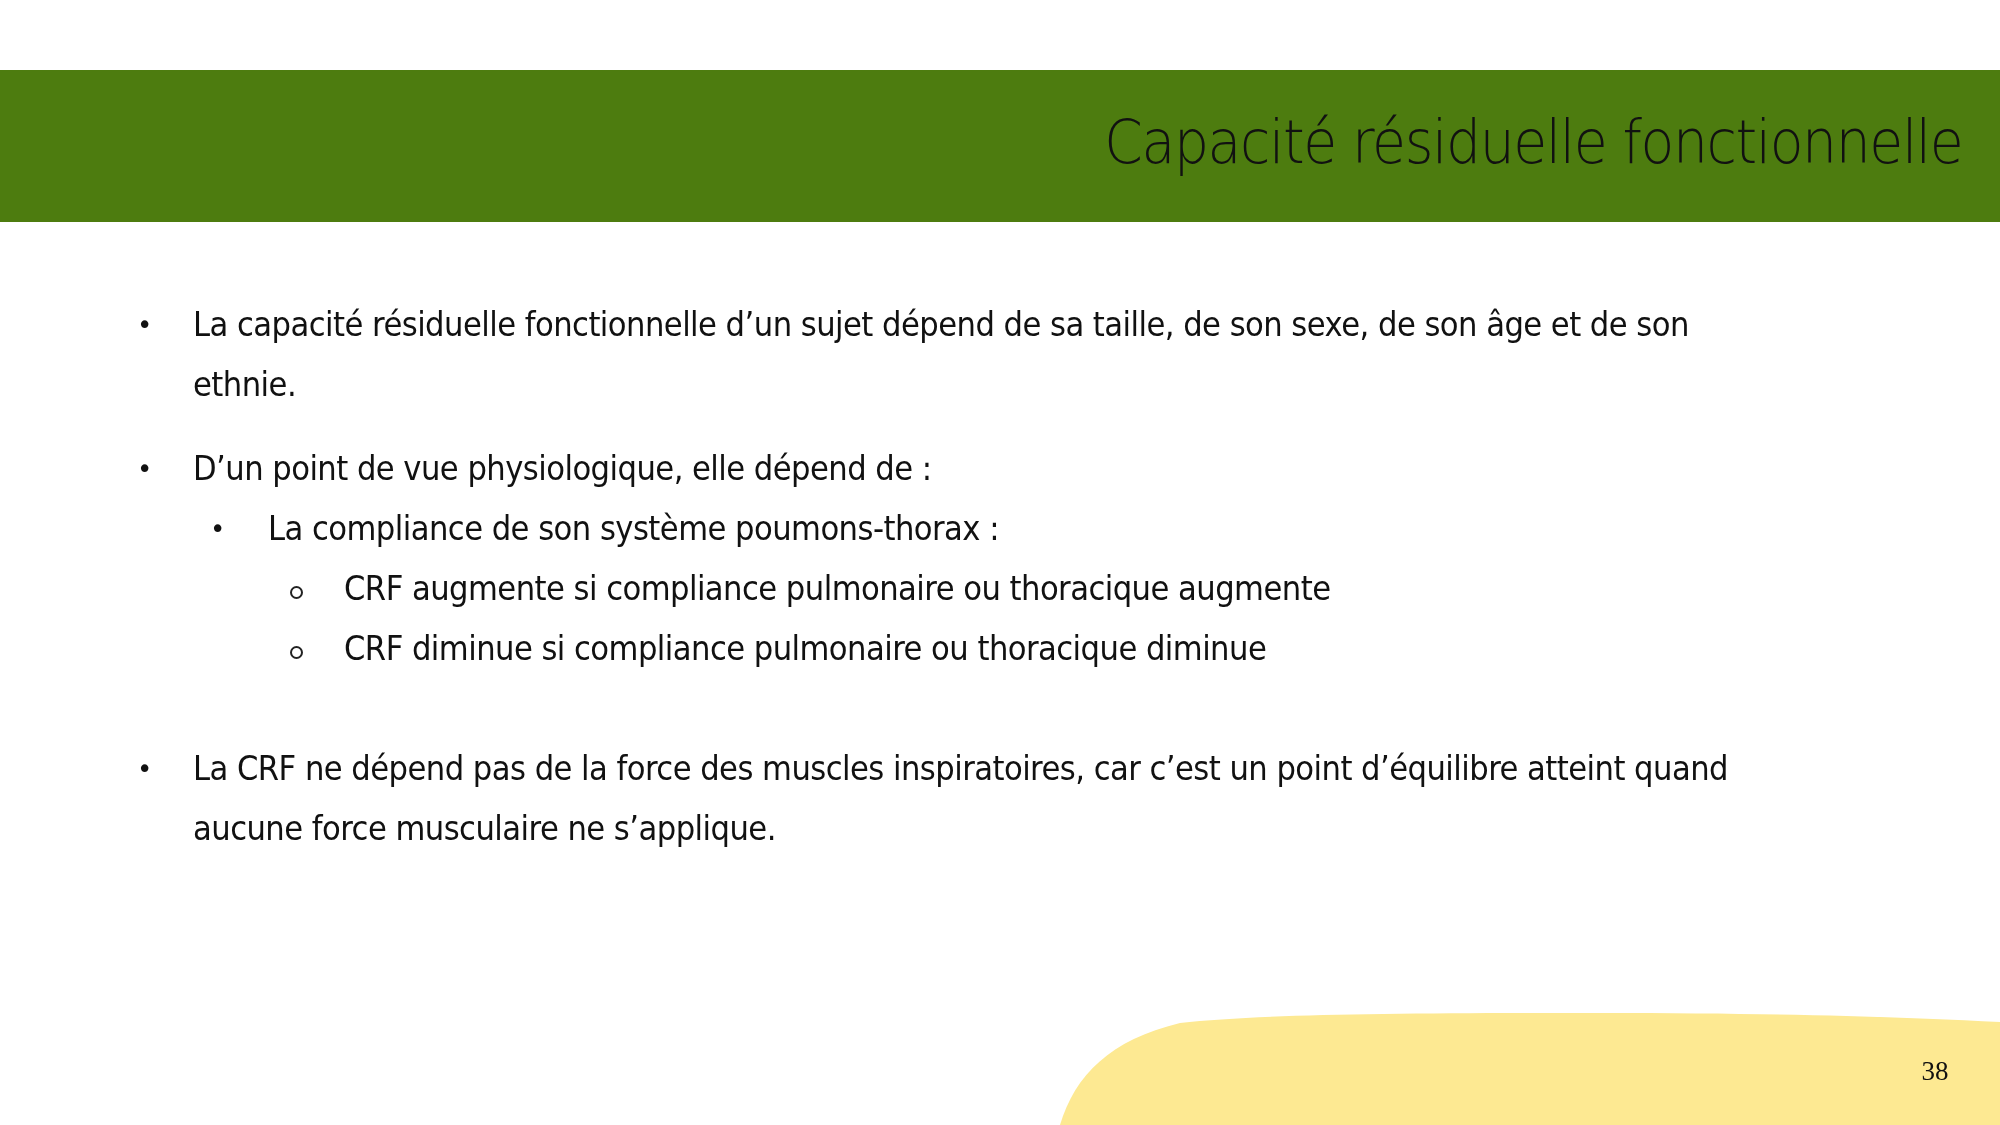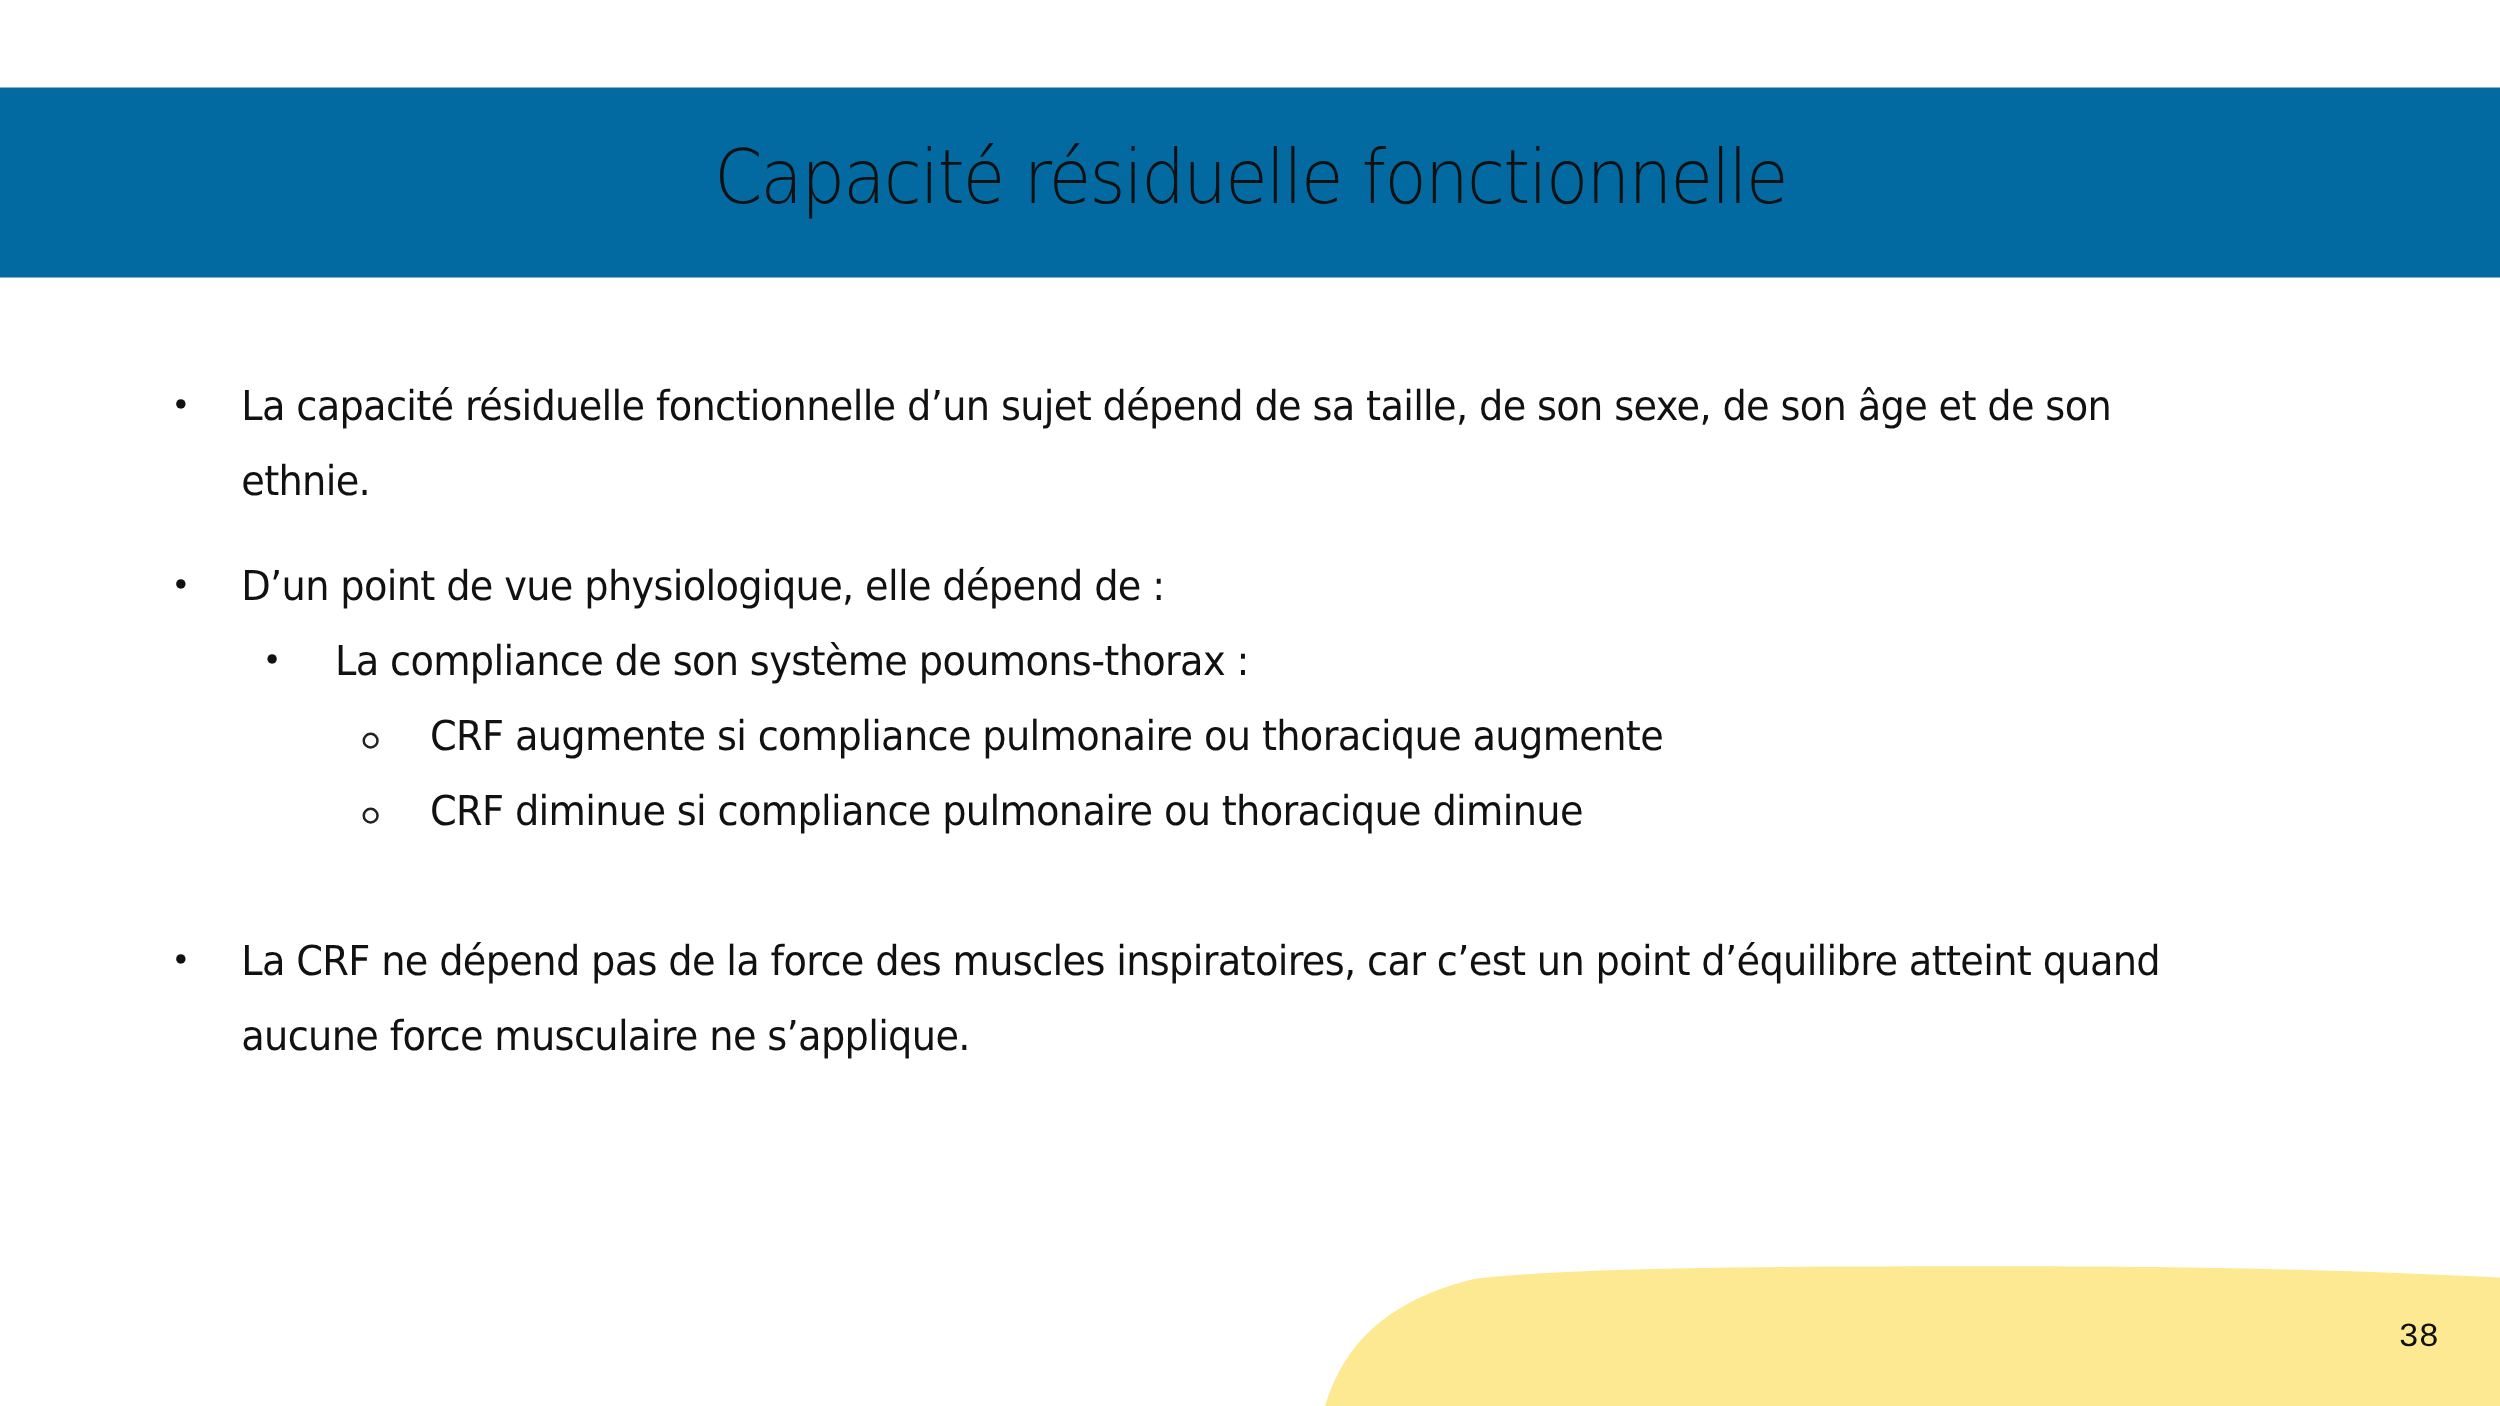--- a/index.html
+++ b/index.html
@@ -14,24 +14,24 @@
       overflow: hidden;
       font-family: "DejaVu Sans", sans-serif;
       color: #111111;
     }
     .header-band {
       position: absolute;
       left: 0;
       top: 70px;
       width: 2000px;
       height: 152px;
-      background: #0369a1;
+      background: #4d7c0f;
       display: flex;
       align-items: center;
-      justify-content: center;
+      justify-content: flex-end;
     }
     .slide-title {
       font-family: "DejaVu Sans", sans-serif;
       font-weight: 300;
       font-size: 60px;
       letter-spacing: -1.5px;
       color: #111111;
       transform: scaleX(0.92);
       margin-top: -8px;
       white-space: nowrap;
@@ -73,21 +73,21 @@
       width: 2000px;
       height: 1125px;
       pointer-events: none;
     }
     .page-number {
       position: absolute;
       left: 1900px;
       top: 1056px;
       width: 70px;
       text-align: center;
-      font-family: Liberation Mono, monospace;
+      font-family: Liberation Serif, serif;
       font-size: 27px;
       color: #111111;
     }
   </style>
 </head>
 <body>
 
 <div class="header-band">
   <div class="slide-title">Capacité résiduelle fonctionnelle</div>
 </div>

